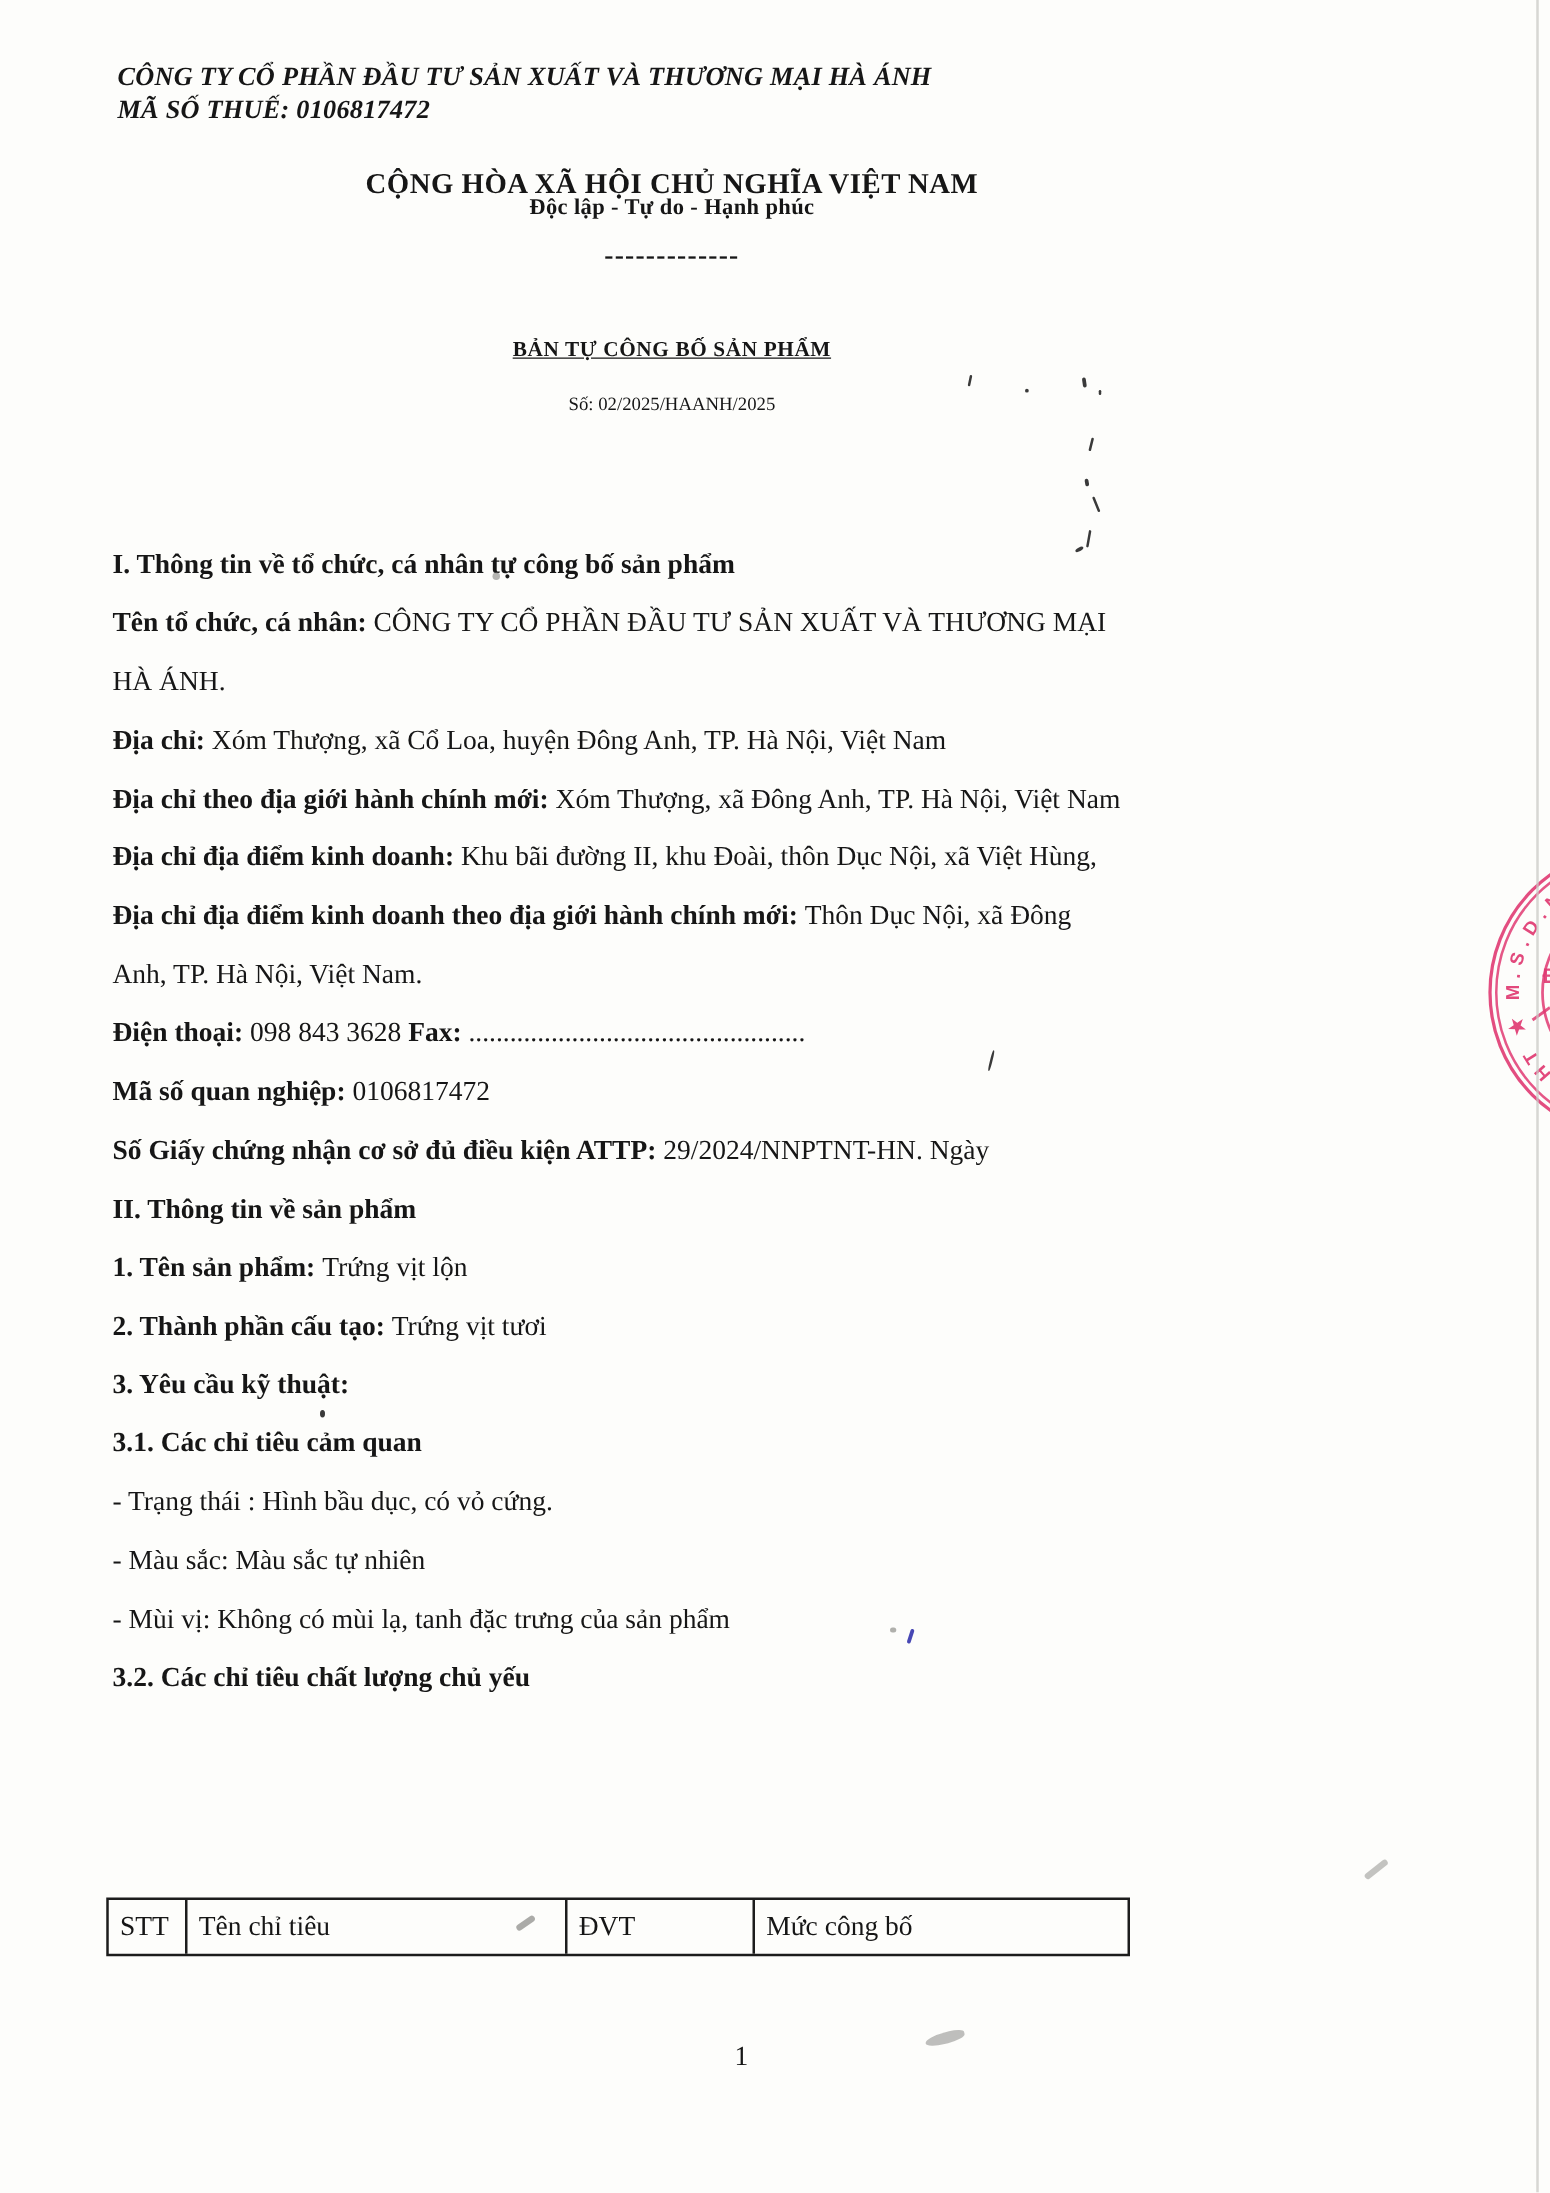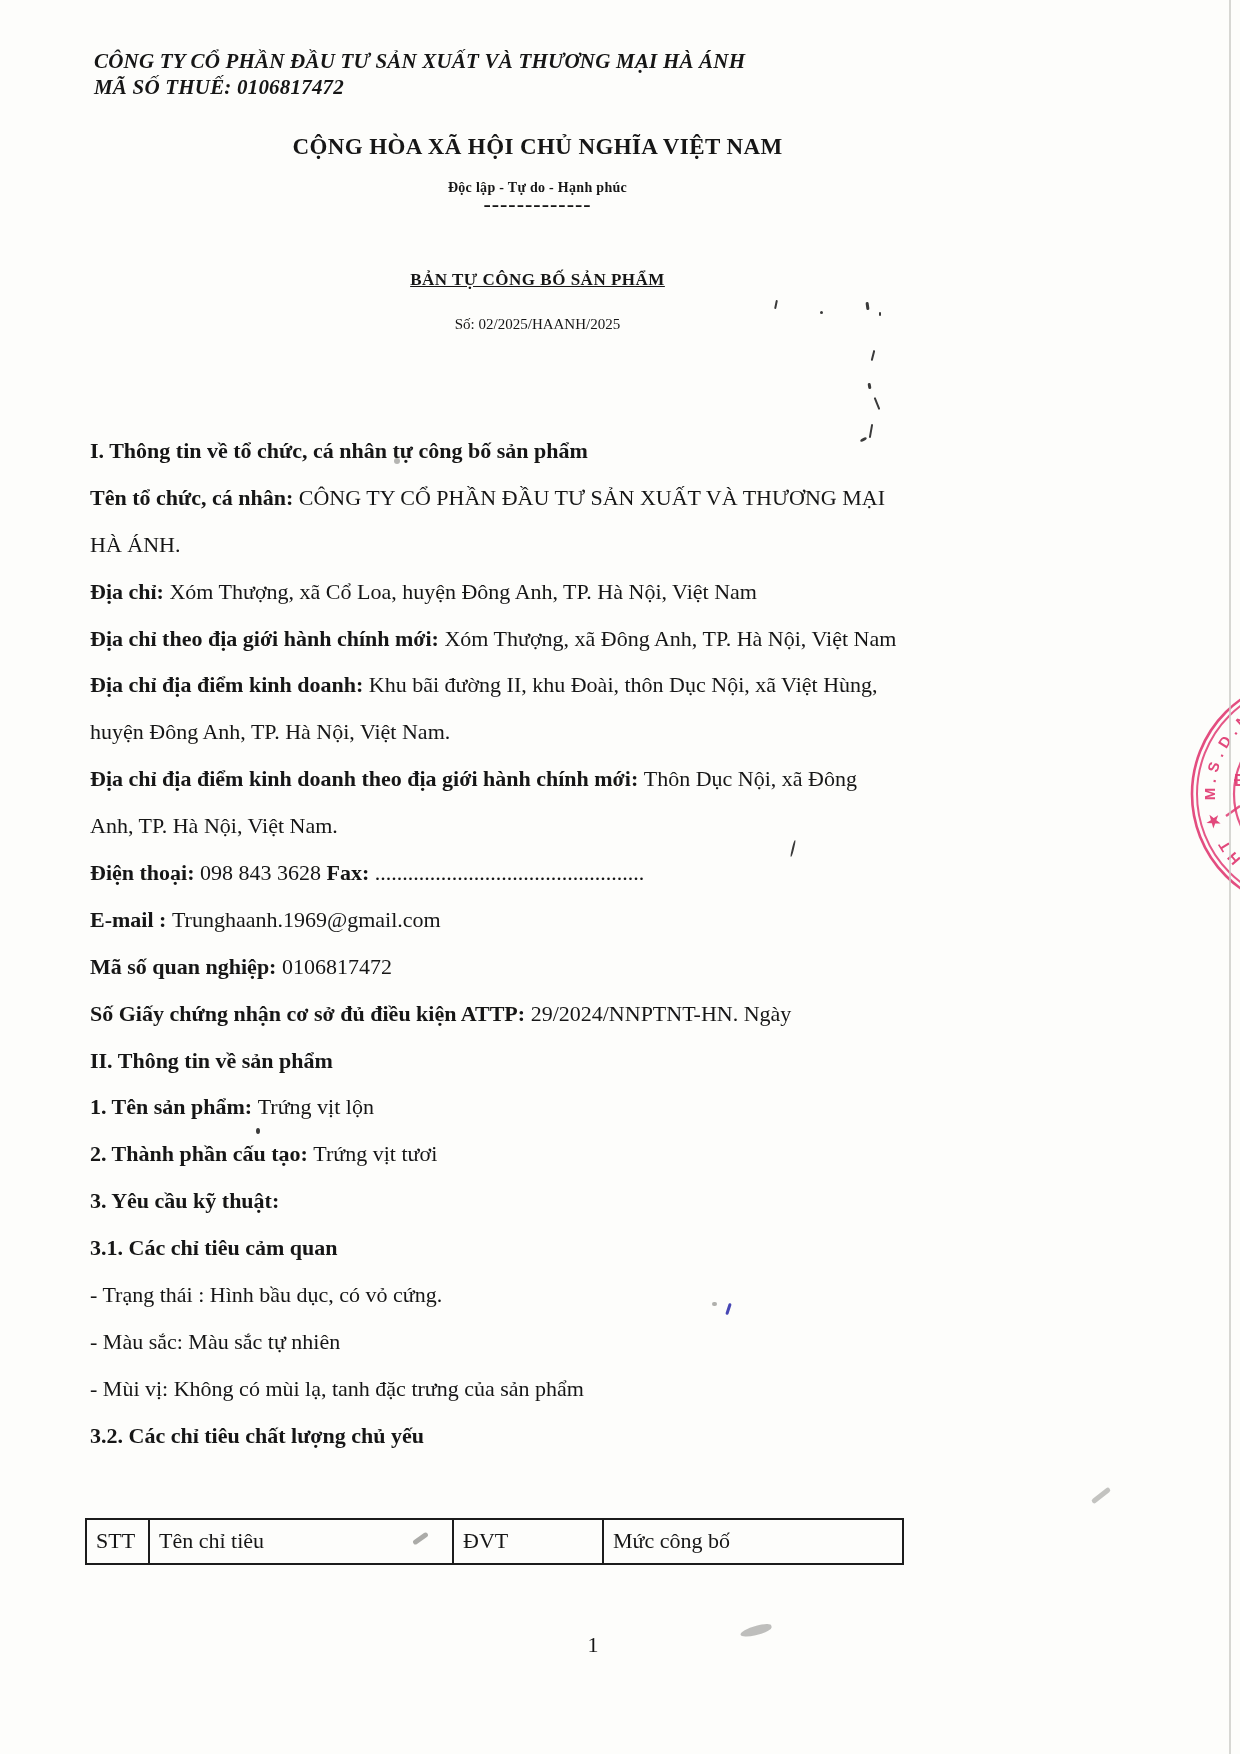--- a/index.html
+++ b/index.html
@@ -10,21 +10,21 @@
     position:relative;
     font-family:"Liberation Serif","DejaVu Serif",serif;
     color:#161616;
   }
   .abs{position:absolute;}
   
   .letterhead{left:94px;top:48px;font-style:italic;font-weight:bold;font-size:21px;line-height:26px;letter-spacing:.2px;}
   
   .center-col{left:90px;width:895px;text-align:center;}
   .nat-country{top:134px;font-weight:bold;font-size:23px;letter-spacing:.4px;}
-  .nat-motto{top:180px;font-weight:bold;font-size:14px;letter-spacing:.3px;}
+  .nat-motto{top:155px;font-weight:bold;font-size:18px;letter-spacing:.3px;}
   .nat-divider{top:191px;font-weight:bold;font-size:22px;letter-spacing:1px;}
   .doc-title{top:270px;font-weight:bold;font-size:17px;letter-spacing:.5px;text-decoration:underline;}
   .doc-number{top:316px;font-size:15px;}
   
   .body-lines{left:90px;top:436px;width:920px;}
   .bline{height:46.9px;line-height:30px;font-size:22px;white-space:nowrap;}
   .bline .b{font-weight:bold;}
   
   .spec-table{left:85px;top:1518px;width:819px;height:47px;border:2px solid #1c1c1c;display:flex;box-sizing:border-box;}
   .spec-table .cell{box-sizing:border-box;border-right:2px solid #1c1c1c;padding:6px 0 0 9px;font-size:22px;line-height:30px;overflow:hidden;}
@@ -60,25 +60,23 @@
 <div class="abs center-col doc-title">BẢN TỰ CÔNG BỐ SẢN PHẨM</div>
 <div class="abs center-col doc-number">Số: 02/2025/HAANH/2025</div>
 
 <div class="abs body-lines" id="body-lines">
     <div class="bline"><span class="b">I. Thông tin về tổ chức, cá nhân tự công bố sản phẩm</span></div>
     <div class="bline"><span class="b">Tên tổ chức, cá nhân: </span><span>CÔNG TY CỔ PHẦN ĐẦU TƯ SẢN XUẤT VÀ THƯƠNG MẠI</span></div>
     <div class="bline"><span>HÀ ÁNH.</span></div>
     <div class="bline"><span class="b">Địa chỉ: </span><span>Xóm Thượng, xã Cổ Loa, huyện Đông Anh, TP. Hà Nội, Việt Nam</span></div>
     <div class="bline"><span class="b">Địa chỉ theo địa giới hành chính mới: </span><span>Xóm Thượng, xã Đông Anh, TP. Hà Nội, Việt Nam</span></div>
     <div class="bline"><span class="b">Địa chỉ địa điểm kinh doanh: </span><span>Khu bãi đường II, khu Đoài, thôn Dục Nội, xã Việt Hùng,</span></div>
-    <div class="bline"><span>huyện Đông Anh, TP. Hà Nội, Việt Nam.</span></div>
     <div class="bline"><span class="b">Địa chỉ địa điểm kinh doanh theo địa giới hành chính mới: </span><span>Thôn Dục Nội, xã Đông</span></div>
     <div class="bline"><span>Anh, TP. Hà Nội, Việt Nam.</span></div>
     <div class="bline"><span class="b">Điện thoại: </span><span>098 843 3628  </span><span class="b">Fax: </span><span>.................................................</span></div>
-    <div class="bline"><span class="b">E-mail : </span><span>Trunghaanh.1969@gmail.com</span></div>
     <div class="bline"><span class="b">Mã số quan nghiệp: </span><span>0106817472</span></div>
     <div class="bline"><span class="b">Số Giấy chứng nhận cơ sở đủ điều kiện ATTP: </span><span>29/2024/NNPTNT-HN. Ngày</span></div>
     <div class="bline"><span class="b">II. Thông tin về sản phẩm</span></div>
     <div class="bline"><span class="b">1. Tên sản phẩm: </span><span>Trứng vịt lộn</span></div>
     <div class="bline"><span class="b">2. Thành phần cấu tạo: </span><span>Trứng vịt tươi</span></div>
     <div class="bline"><span class="b">3. Yêu cầu kỹ thuật:</span></div>
     <div class="bline"><span class="b">3.1. Các chỉ tiêu cảm quan</span></div>
     <div class="bline"><span>- Trạng thái : Hình bầu dục, có vỏ cứng.</span></div>
     <div class="bline"><span>- Màu sắc: Màu sắc tự nhiên</span></div>
     <div class="bline"><span>- Mùi vị: Không có mùi lạ, tanh đặc trưng của sản phẩm</span></div>

